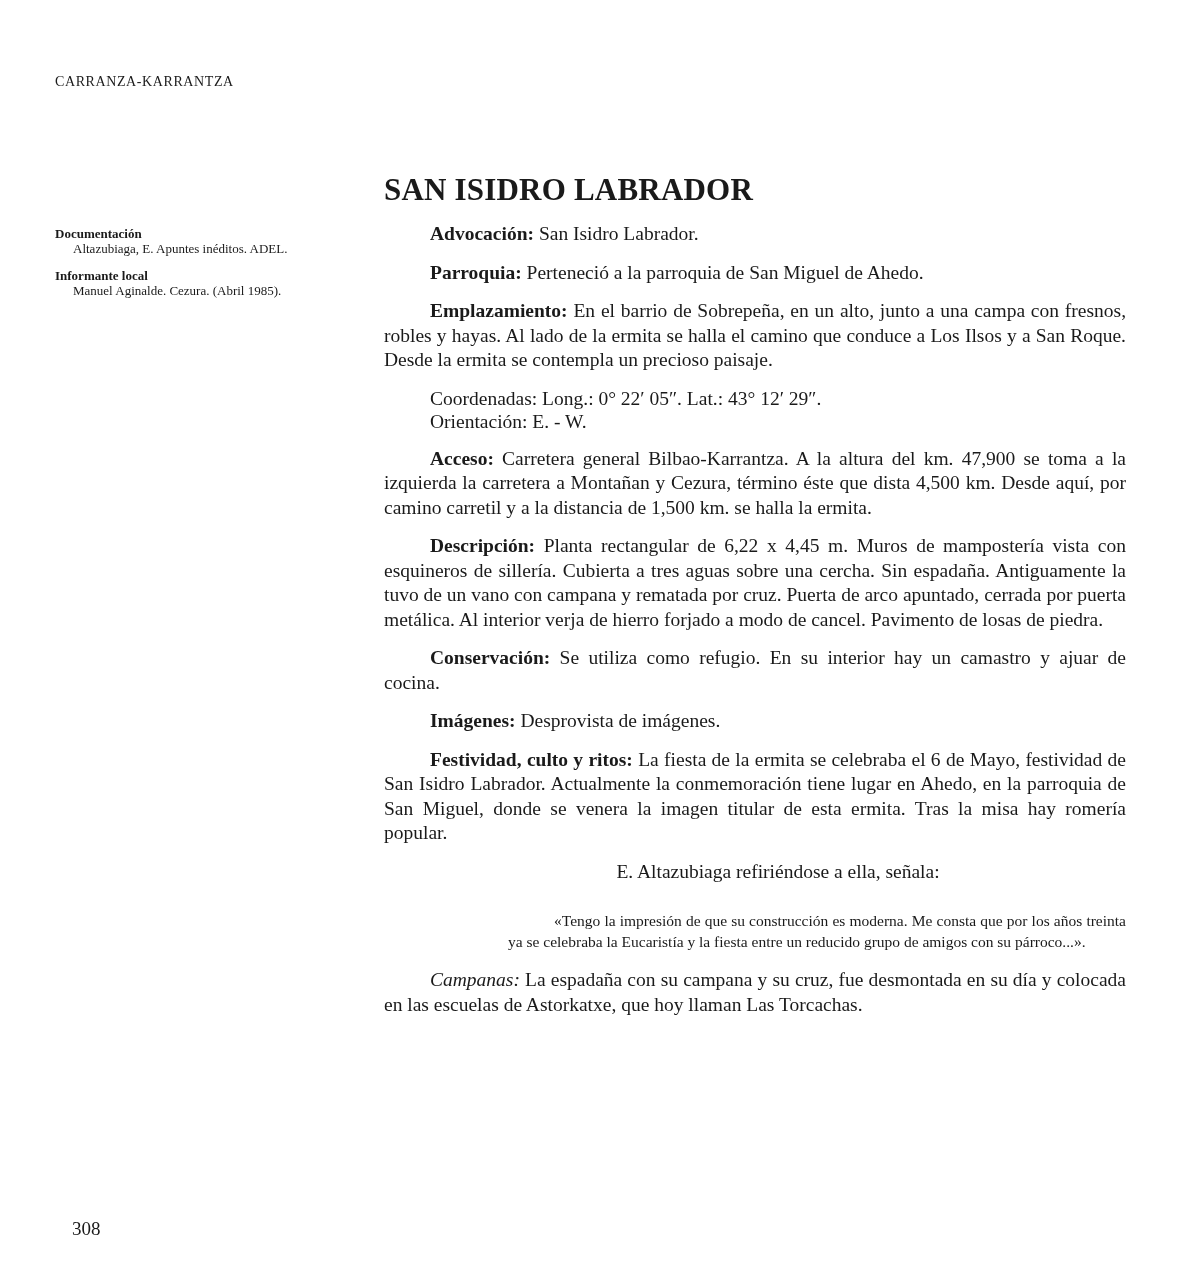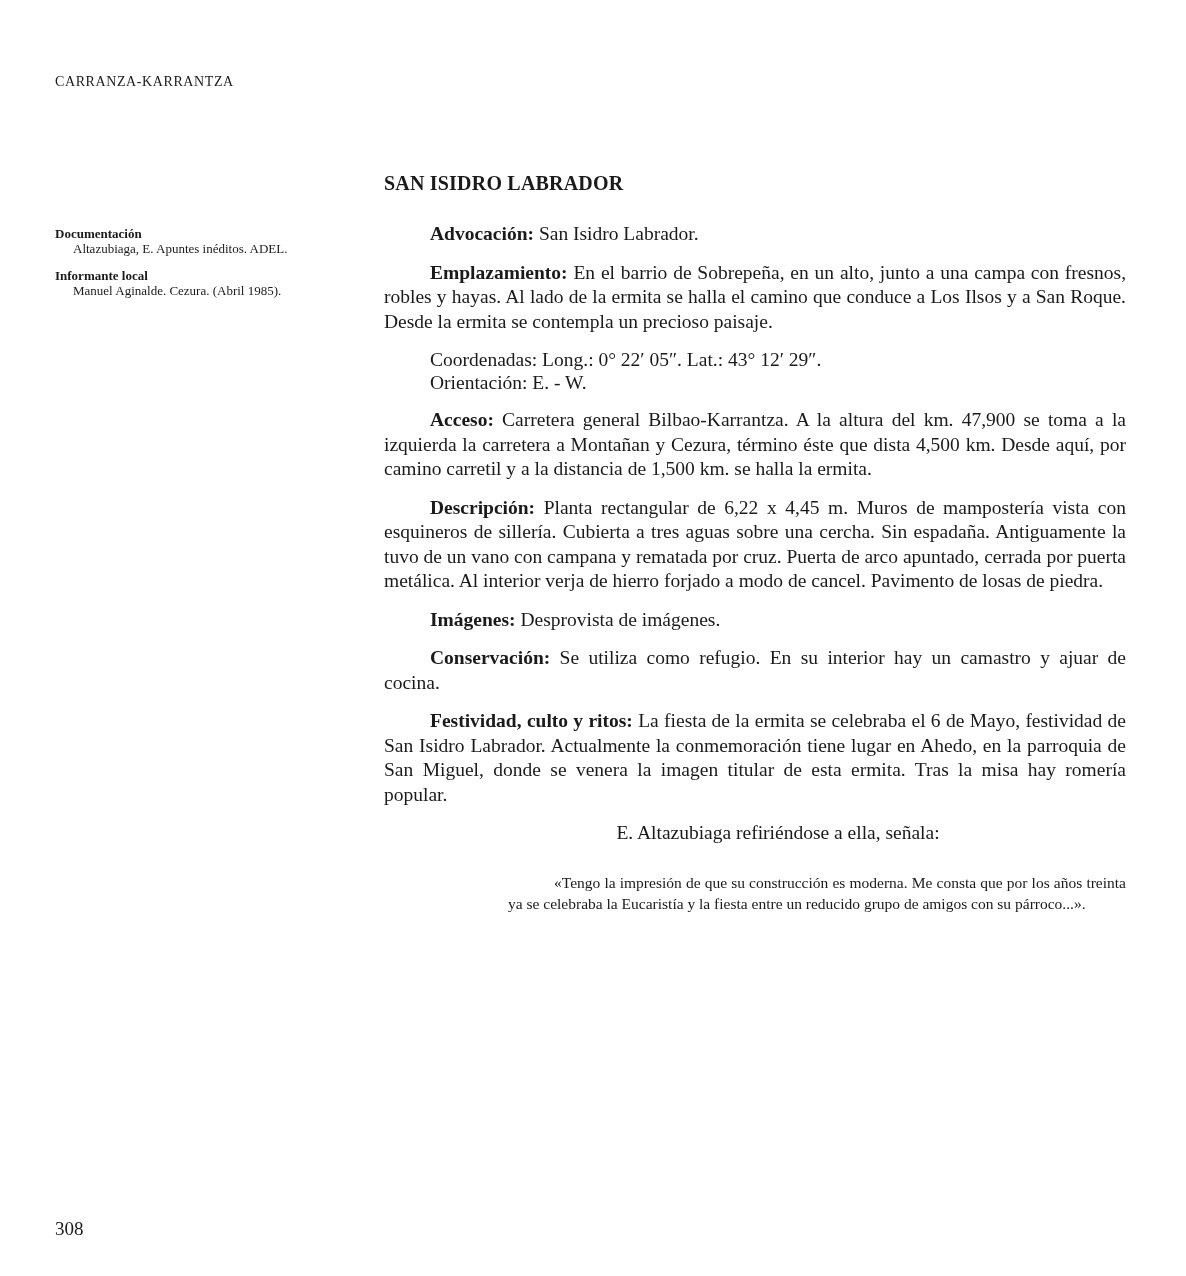--- a/index.html
+++ b/index.html
@@ -13,38 +13,38 @@
   }
   .sidebar {
     position: absolute; left: 55px; top: 226px; width: 296px;
     font-size: 13px; line-height: 15px;
   }
   .sb-heading { font-weight: bold; font-size: 13px; }
   .sb-body { padding-left: 18px; text-align: justify; text-align-last: left; }
   .sb-block { margin-bottom: 12px; }
   .title {
     position: absolute; left: 384px; top: 172px;
-    font-size: 20px; font-weight: bold; letter-spacing: 0.2px;
+    font-size: 31px; font-weight: bold; letter-spacing: 0.2px;
   }
   .main {
     position: absolute; left: 384px; top: 222px; width: 742px;
     font-size: 19.5px; line-height: 24.5px;
   }
   .para { text-indent: 46px; text-align: justify; margin: 0 0 14px 0; }
   .para .label { font-weight: bold; }
   .para .label-italic { font-style: italic; }
   .facts { padding-left: 46px; margin: 0 0 14px 0; line-height: 23px; }
   .quote {
     padding-left: 124px; font-size: 15.5px; line-height: 21px;
     text-indent: 46px; text-align: justify; margin: -2px 0 16px 0;
   }
   .obs-cont { padding-left: 46px; margin: 0 0 28px 0; text-align: center; }
   .obs-first { padding-left: 46px; margin: 0; }
   .page-number {
-    position: absolute; left: 55px; top: 1218px; font-size: 19px;
+    position: absolute; left: 72px; top: 1218px; font-size: 19px;
   }
 </style>
 </head>
 <body>
 
 <div class="running-head">CARRANZA-KARRANTZA</div>
 
 <aside class="sidebar">
   <div class="sb-block">
     <div class="sb-heading">Documentación</div>
@@ -57,44 +57,52 @@
 </aside>
 
 <h1 class="title" style="margin:0;">SAN ISIDRO LABRADOR</h1>
 
 <main class="main">
   <p class="para">
     <span class="label">Advocación:</span>
     <span>San Isidro Labrador.</span>
   </p>
   <p class="para">
+    <span class="label">Parroquia:</span>
+    <span>Perteneció a la parroquia de San Miguel de Ahedo.</span>
+  </p>
+  <p class="para">
     <span class="label">Emplazamiento:</span>
     <span>En el barrio de Sobrepeña, en un alto, junto a una campa con fresnos, robles y hayas. Al lado de la ermita se halla el camino que conduce a Los Ilsos y a San Roque. Desde la ermita se contempla un precioso paisaje.</span>
   </p>
   <div class="facts">
     <div>Coordenadas: Long.: 0° 22′ 05″. Lat.: 43° 12′ 29″.</div>
     <div>Orientación: E. - W.</div>
   </div>
   <p class="para">
     <span class="label">Acceso:</span>
     <span>Carretera general Bilbao-Karrantza. A la altura del km. 47,900 se toma a la izquierda la carretera a Montañan y Cezura, término éste que dista 4,500 km. Desde aquí, por camino carretil y a la distancia de 1,500 km. se halla la ermita.</span>
   </p>
   <p class="para">
     <span class="label">Descripción:</span>
     <span>Planta rectangular de 6,22 x 4,45 m. Muros de mampostería vista con esquineros de sillería. Cubierta a tres aguas sobre una cercha. Sin espadaña. Antiguamente la tuvo de un vano con campana y rematada por cruz. Puerta de arco apuntado, cerrada por puerta metálica. Al interior verja de hierro forjado a modo de cancel. Pavimento de losas de piedra.</span>
   </p>
   <p class="para">
+    <span class="label">Conservación:</span>
+    <span>Se utiliza como refugio. En su interior hay un camastro y ajuar de cocina.</span>
+  </p>
+  <p class="para">
     <span class="label">Imágenes:</span>
     <span>Desprovista de imágenes.</span>
-  </p>
-  <p class="para">
-    <span class="label">Conservación:</span>
-    <span>Se utiliza como refugio. En su interior hay un camastro y ajuar de cocina.</span>
   </p>
   <p class="para">
     <span class="label">Festividad, culto y ritos:</span>
     <span>La fiesta de la ermita se celebraba el 6 de Mayo, festividad de San Isidro Labrador. Actualmente la conmemoración tiene lugar en Ahedo, en la parroquia de San Miguel, donde se venera la imagen titular de esta ermita. Tras la misa hay romería popular.</span>
   </p>
   <p class="obs-cont">E. Altazubiaga refiriéndose a ella, señala:</p>
   <p class="quote">«Tengo la impresión de que su construcción es moderna. Me consta que por los años treinta ya se celebraba la Eucaristía y la fiesta entre un reducido grupo de amigos con su párroco...».</p>
+  <p class="para">
+    <span class="label-italic">Campanas:</span>
+    <span>La espadaña con su campana y su cruz, fue desmontada en su día y colocada en las escuelas de Astorkatxe, que hoy llaman Las Torcachas.</span>
+  </p>
 </main>
 
 <div class="page-number">308</div>
 
 </body></html>

